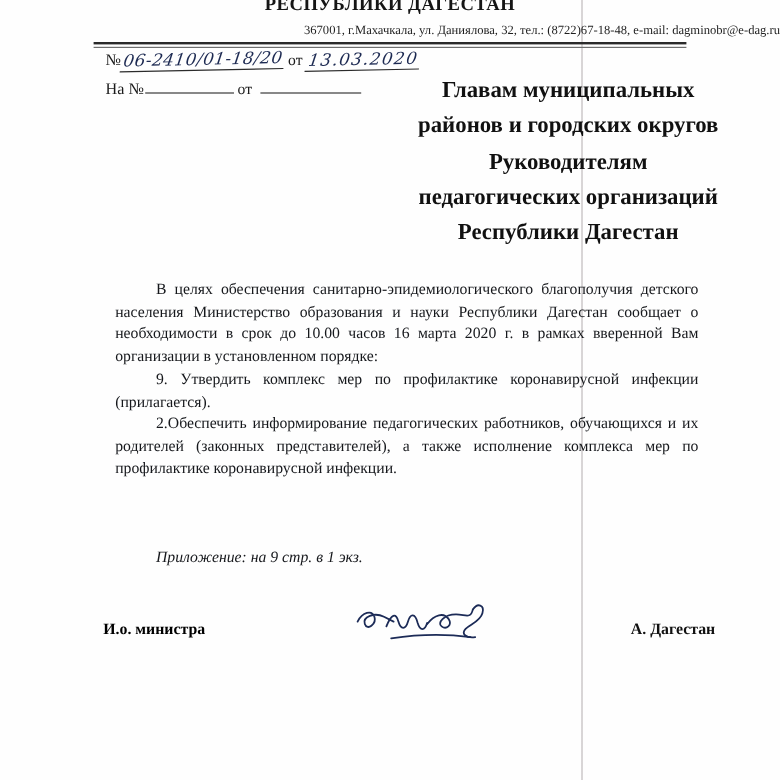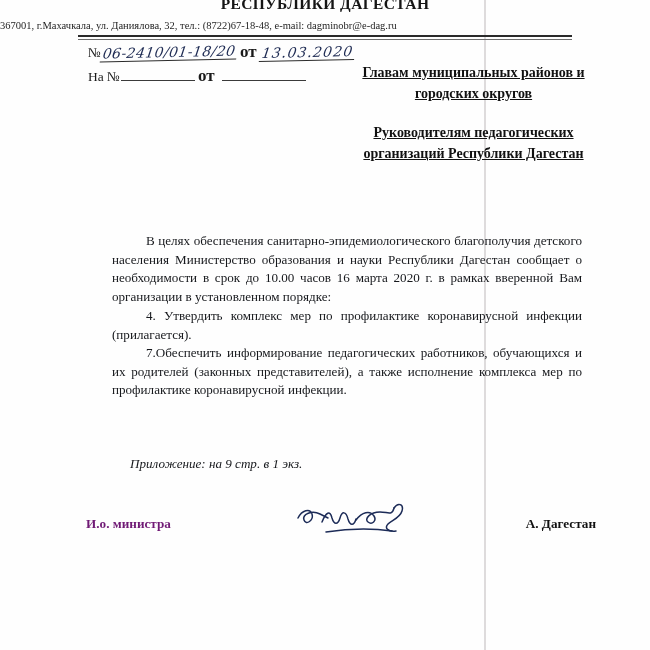--- a/index.html
+++ b/index.html
@@ -50,21 +50,21 @@
     right: 0;
     color: #151515;
     white-space: nowrap;
   }
 
   .letterhead-address {
     position: absolute;
     top: 20px;
     left: 0;
     right: 0;
-    text-align: left;
+    text-align: right;
     font-size: 10.5px;
     color: #1e1e1e;
     white-space: nowrap;
   }
 
   .rule-thick {
     position: absolute;
     top: 35px;
     left: 78px;
     width: 494px;
@@ -108,59 +108,57 @@
     display: inline-block;
     border-bottom: 1.2px solid #2b2b2b;
     padding: 0 2px;
     line-height: 1.05;
   }
   .hand.date {
     letter-spacing: 1.1px;
   }
   .ref-sep {
     padding: 0 3px;
-    font-size: 17px;
-    font-weight: bold;
+    font-size: 13px;
   }
   .blank-line {
     display: inline-block;
     border-bottom: 1.2px solid #3a3a3a;
     height: 11px;
   }
   .blank-a { width: 74px; margin-left: 1px; }
   .blank-b { width: 84px; margin-left: 4px; }
 
   
   .addressee {
     position: absolute;
     right: 44px;
     width: 265px;
     text-align: center;
     font-weight: bold;
-    font-size: 14px;
+    font-size: 19px;
     line-height: 1.52;
     color: #111;
-    text-decoration: underline;
   }
   .addressee-1 { top: 62px; }
   .addressee-2 { top: 122px; }
 
   
   .body-text {
     position: absolute;
     left: 96px;
     right: 68px;
     top: 232px;
     font-size: 13.1px;
     line-height: 1.42;
     text-align: justify;
     color: #16181c;
   }
   .body-text p {
-    margin: 0 0 0.06em 16px;
+    margin: 0 0 0.06em 0;
     text-indent: 34px;
   }
   .body-text p.tight {
     margin-bottom: 0;
   }
 
   .attachment {
     position: absolute;
     left: 96px;
     top: 456px;
@@ -177,21 +175,21 @@
     right: 48px;
     top: 512px;
     height: 30px;
   }
   .sig-title {
     position: absolute;
     left: 0;
     top: 4px;
     font-weight: bold;
     font-size: 13.2px;
-    color: #701a75;
+    color: #000000;
   }
   .sig-name {
     position: absolute;
     right: 6px;
     top: 4px;
     font-weight: bold;
     font-size: 13.2px;
     color: #111;
   }
   .sig-mark {
@@ -229,22 +227,22 @@
       <span class="ref-sep">от</span>
       <span class="blank-line blank-b"></span>
     </div>
   </div>
 
   <div class="addressee addressee-1">Главам муниципальных районов и городских округов</div>
   <div class="addressee addressee-2">Руководителям педагогических организаций Республики Дагестан</div>
 
   <div class="body-text">
     <p>В целях обеспечения санитарно-эпидемиологического благополучия детского населения Министерство образования и науки Республики Дагестан сообщает о необходимости  в срок до 10.00 часов 16 марта 2020 г. в рамках вверенной Вам организации  в установленном порядке:</p>
-    <p class="tight">4. Утвердить комплекс мер по профилактике коронавирусной инфекции (прилагается).</p>
-    <p class="tight">7.Обеспечить информирование педагогических работников, обучающихся и их родителей (законных представителей), а также исполнение комплекса мер по профилактике коронавирусной инфекции.</p>
+    <p class="tight">9. Утвердить комплекс мер по профилактике коронавирусной инфекции (прилагается).</p>
+    <p class="tight">2.Обеспечить информирование педагогических работников, обучающихся и их родителей (законных представителей), а также исполнение комплекса мер по профилактике коронавирусной инфекции.</p>
   </div>
 
   <div class="attachment">Приложение: на 9 стр. в 1 экз.</div>
 
   <div class="signature-row">
     <span class="sig-title">И.о. министра</span>
 
     <svg class="sig-mark" viewBox="0 0 150 44">
       <g fill="none" stroke="#1c2b57" stroke-width="1.5" stroke-linecap="round" stroke-linejoin="round">
         <path d="M6 20 C10 12, 18 10, 20 16 C22 22, 14 28, 12 22 C10 16, 20 12, 28 16 L36 20"></path>

